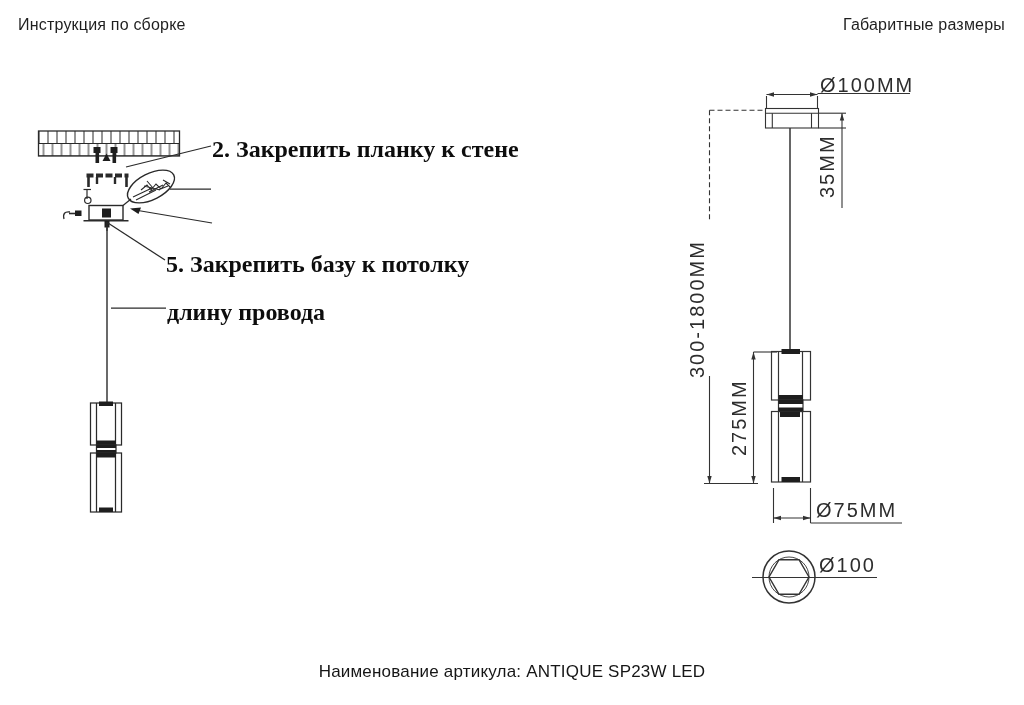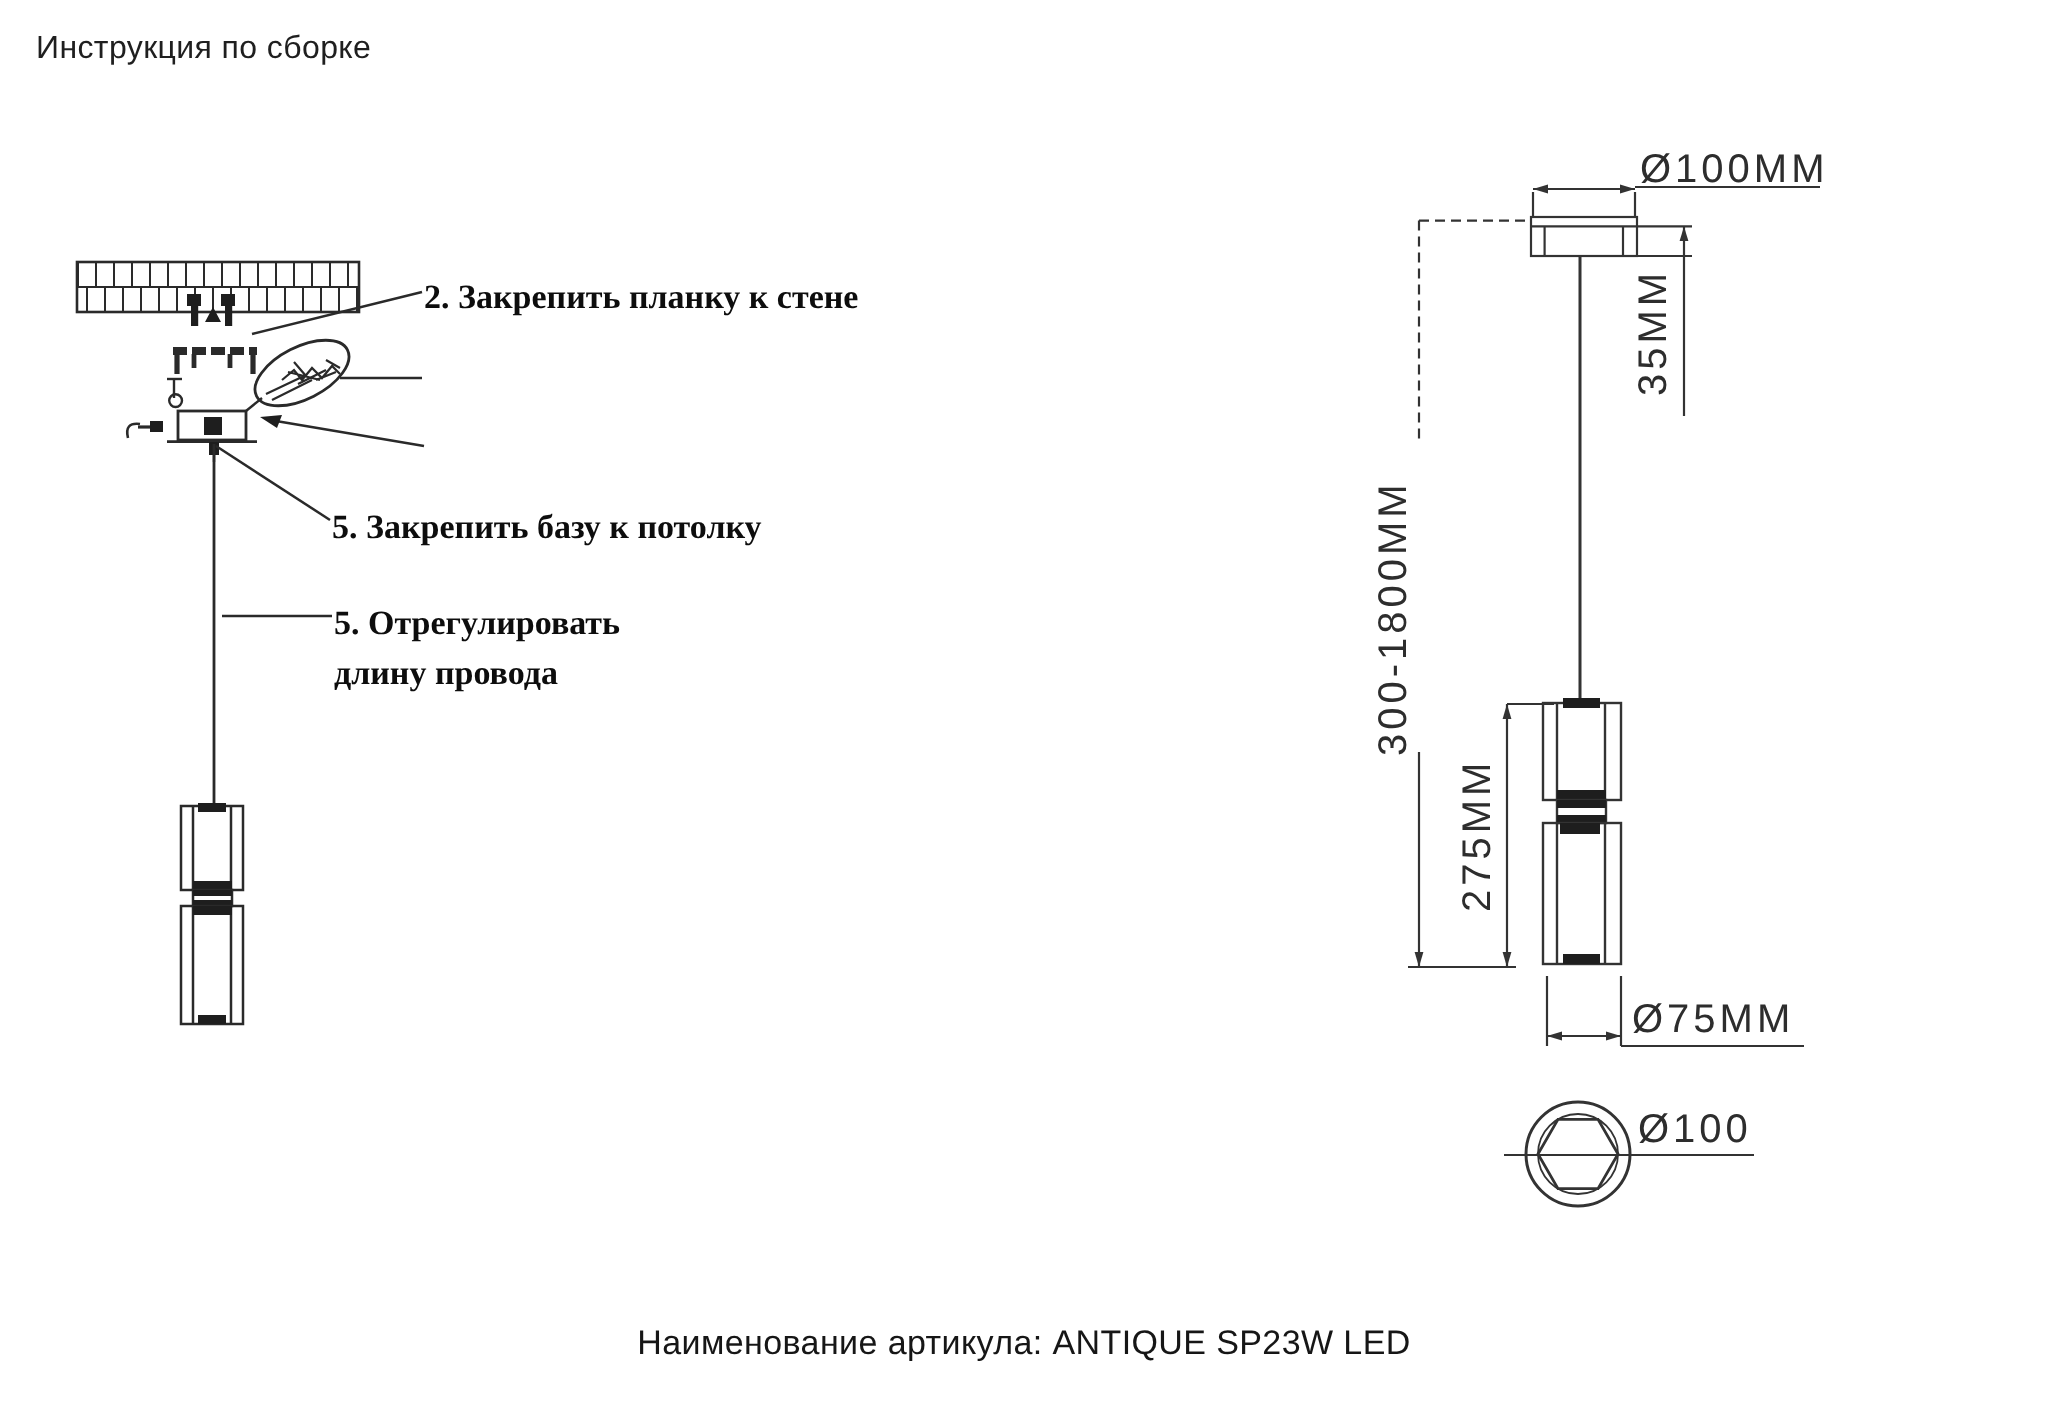--- a/index.html
+++ b/index.html
@@ -6,21 +6,21 @@
   .canvas{
     position:relative;width:1024px;height:705px;background:#ffffff;
     font-family:"Liberation Sans",sans-serif;color:#1c1c1c;overflow:hidden;
   }
   svg{position:absolute;left:0;top:0;pointer-events:none;}
   .panel-title{
     position:absolute;font-size:16px;color:#1f1f1f;white-space:nowrap;letter-spacing:0.2px;
   }
   .step{
     position:absolute;font-family:"Liberation Serif",serif;font-weight:700;
-    font-size:17px;color:#0d0d0d;white-space:nowrap;line-height:24.5px;
+    font-size:24px;color:#0d0d0d;white-space:nowrap;line-height:24.5px;
   }
   .dim{
     position:absolute;font-size:20px;letter-spacing:2px;color:#2d2d2d;
     white-space:nowrap;line-height:21px;font-weight:400;
   }
   .dim-v{transform:rotate(-90deg);transform-origin:0 0;}
   .footer-caption{
     position:absolute;left:0;top:662px;width:100%;text-align:center;
     font-size:17px;color:#161616;letter-spacing:0.2px;
   }
@@ -188,29 +188,29 @@
         <circle cx="789" cy="577" r="26" stroke-width="1.5"></circle>
         <circle cx="789" cy="577" r="20" stroke-width="0.9"></circle>
         <polygon points="809,577 799,559.7 779,559.7 769,577 779,594.3 799,594.3" stroke-width="1.4"></polygon>
         <line x1="752" y1="577.5" x2="877" y2="577.5"></line>
       </g>
     </g>
   </svg>
 
   <div class="panel-title" style="left:18px;top:16px">Инструкция по сборке</div>
 
+  <div class="panel-title" style="right:19px;top:16px">Габаритные размеры</div>
 
   <div class="step" style="left:212px;top:137px">2. Закрепить планку к стене</div>
 
 
 
   <div class="step" style="left:166px;top:252px">5. Закрепить базу к потолку</div>
 
   <div class="step" style="left:167px;top:300px">
-    <div>5. Отрегулировать</div>
     <div>длину провода</div>
   </div>
 
   <div class="dim" style="left:820px;top:75px">Ø100MM</div>
 
   <div class="dim dim-v" style="left:817px;top:198px">35MM</div>
 
   <div class="dim dim-v" style="left:687px;top:378px">300-1800MM</div>
 
   <div class="dim dim-v" style="left:729px;top:456px">275MM</div>

